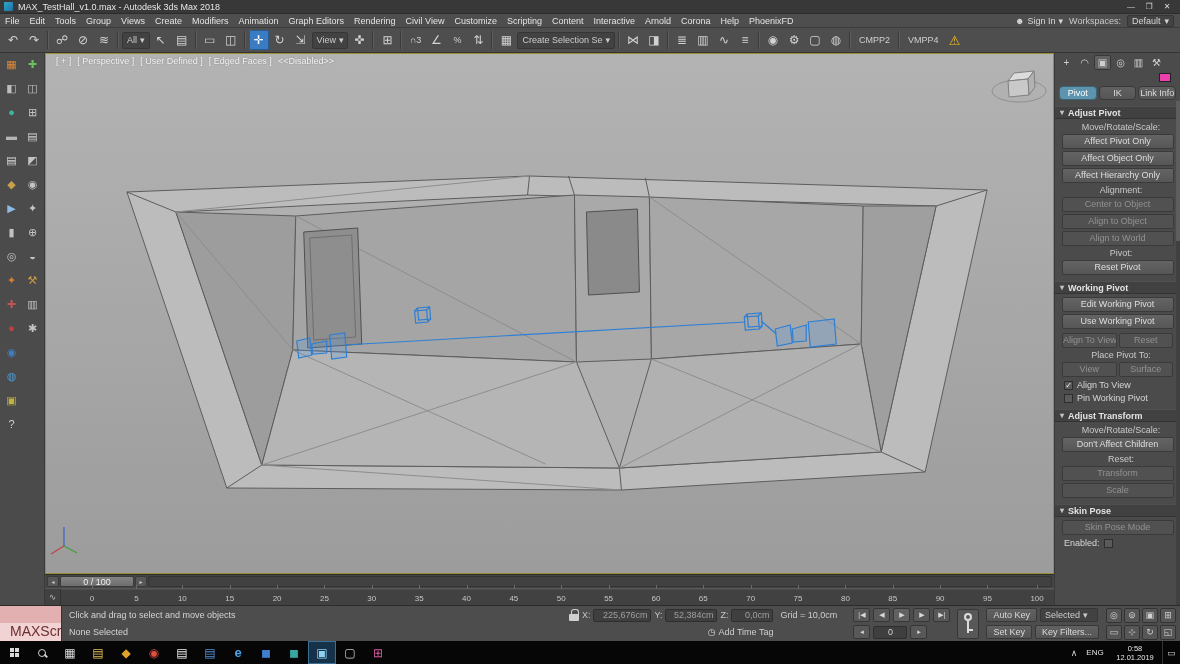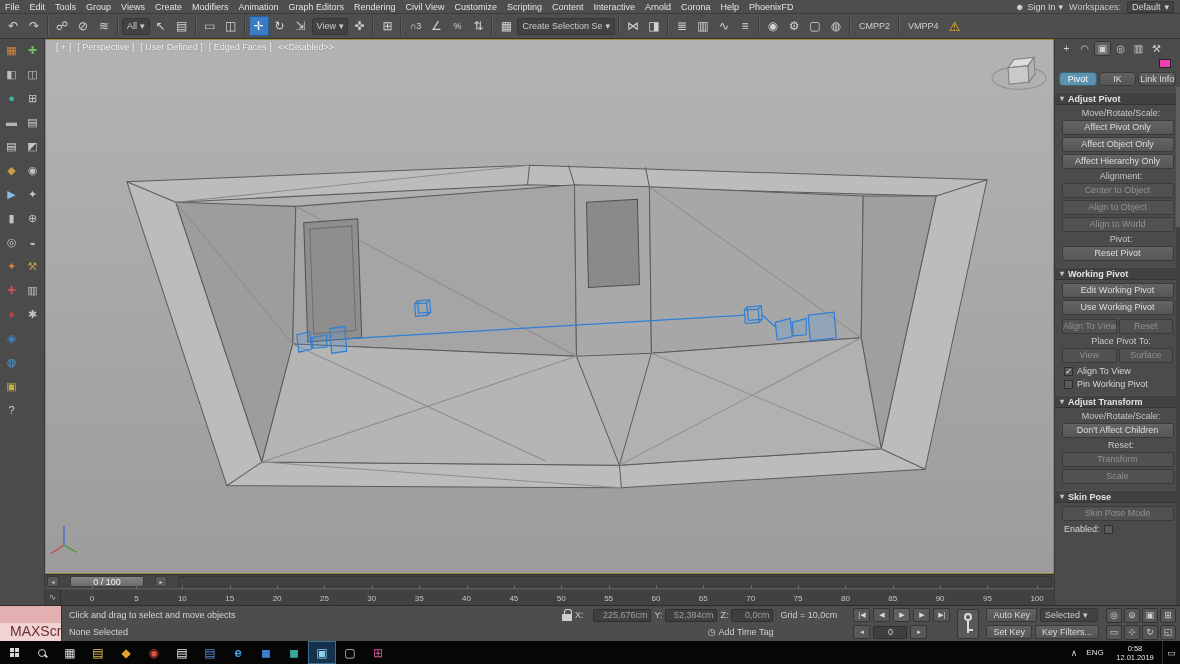--- a/index.html
+++ b/index.html
@@ -44,21 +44,21 @@
   .center-col { flex:1; display:flex; flex-direction:column; min-width:0; }
   .viewport { flex:1; position:relative; overflow:hidden; border:1px solid #9a8e34; background:linear-gradient(#b3b3b3,#9c9c9c); }
   .wire { position:absolute; inset:0; width:100%; height:100%; }
   .vp-label { position:absolute; top:2px; left:10px; display:flex; gap:6px; color:#f2f2f2; text-shadow:0 0 2px rgba(0,0,0,.25); }
   .vp-stats { position:absolute; top:18px; left:6px; display:grid; grid-template-columns:34px auto; row-gap:1px; }
   .vp-stats .lab { color:#f5f5f5; }
   .vp-stats .val { color:#dca42c; }
   .fps-gap { height:6px; grid-column:1 / span 2; }
 
   
-  .timeslider { height:14px; background:#454545; border-top:1px solid #2c2c2c; display:flex; align-items:center; padding:0 2px; gap:11px; }
+  .timeslider { height:14px; background:#454545; border-top:1px solid #2c2c2c; display:flex; align-items:center; padding:0 2px; gap:1px; }
   .ts-arrow { width:12px; height:11px; background:#585858; border:1px solid #393939; border-radius:2px; display:flex; align-items:center; justify-content:center; font-size:6px; color:#ccc; flex:none; }
   .ts-handle { width:74px; height:11px; background:linear-gradient(#848484,#6d6d6d); border:1px solid #3a3a3a; border-radius:2px; color:#f0f0f0; display:flex; align-items:center; justify-content:center; flex:none; }
   .ts-track { flex:1; height:11px; background:#414141; border:1px solid #333; border-radius:2px; }
 
   .trackbar { height:17px; background:#414141; border-top:1px solid #565656; display:flex; }
   .tb-tool { width:16px; display:flex; align-items:center; justify-content:center; color:#b8b8b8; border-right:1px solid #333; flex:none; }
   .ruler { flex:1; display:flex; justify-content:space-between; align-items:flex-end; padding:0 10px 2px 28px; color:#c6c6c6; font-size:8px; border-top:1px solid #4e4e4e; }
   .tick { position:relative; min-width:6px; text-align:center; }
   .tick::before { content:""; position:absolute; top:-9px; left:50%; width:1px; height:4px; background:#6a6a6a; }
 
@@ -90,21 +90,21 @@
   .mxs { width:62px; background:linear-gradient(#e2b0b0 0 50%, #f1d3d3 50% 100%); border-right:1px solid #333; display:flex; flex-direction:column; justify-content:flex-end; flex:none; }
   .mxs span { color:#6d2e2e; font-size:14px; padding:0 10px 2px; white-space:nowrap; overflow:hidden; }
   .prompt-col { flex:1; display:flex; flex-direction:column; justify-content:space-around; padding:0 7px; min-width:0; }
   .prompt-col div { white-space:nowrap; overflow:hidden; color:#d4d4d4; }
   .sb-right { display:flex; align-items:center; gap:7px; padding:0 4px; }
   .sbc { display:flex; flex-direction:column; justify-content:center; gap:2px; }
   .sbr { height:15px; display:flex; align-items:center; gap:3px; }
   .sbr.tag { justify-content:flex-end; color:#cfcfcf; }
   .cl { color:#c6c6c6; }
   .cfield { height:13px; background:#3f3f3f; border:1px solid #2e2e2e; border-radius:2px; color:#9f9f9f; display:flex; align-items:center; justify-content:flex-end; padding:0 3px; }
-  .w58{width:58px;margin-left:7px;} .w52{width:52px;} .w42{width:42px;} .w34{width:34px; justify-content:center; color:#d0d0d0;}
+  .w58{width:58px;} .w52{width:52px;} .w42{width:42px;} .w34{width:34px; justify-content:center; color:#d0d0d0;}
   .gridtxt { color:#cfcfcf; width:66px; }
   .lock { width:10px; height:12px; position:relative; display:inline-block; }
   .lock::before { content:""; position:absolute; top:0; left:2px; width:6px; height:5px; border:1px solid #cfcfcf; border-bottom:none; border-radius:3px 3px 0 0; }
   .lock::after { content:""; position:absolute; bottom:0; left:0; width:10px; height:7px; background:#cfcfcf; border-radius:1px; }
   .tp { width:17px; height:14px; background:#585858; border:1px solid #363636; border-radius:2px; display:flex; align-items:center; justify-content:center; font-size:7px; color:#d8d8d8; }
   .tp.play { background:#616161; }
   .keybig { width:22px; height:30px; background:#585858; border:1px solid #363636; border-radius:2px; display:flex; flex-direction:column; align-items:center; }
   .keyring { width:8px; height:8px; border:2px solid #dcdcdc; border-radius:50%; margin-top:3px; }
   .keystem { width:2px; height:12px; background:#dcdcdc; position:relative; }
   .keystem::after { content:""; position:absolute; left:2px; bottom:2px; width:4px; height:2px; background:#dcdcdc; }
@@ -125,20 +125,29 @@
   .tray .up { width:16px; text-align:center; color:#cfcfcf; font-size:9px; }
   .lang { width:26px; text-align:center; color:#e0e0e0; font-size:8px; }
   .clockblk { width:54px; display:flex; flex-direction:column; align-items:center; justify-content:center; color:#e6e6e6; font-size:7.5px; line-height:9px; }
   .notif { width:18px; height:23px; border-left:1px solid #333; display:flex; align-items:center; justify-content:center; color:#cfcfcf; font-size:9px; }
 </style>
 </head>
 <body>
 
 <div class="app">
 
+  <div class="titlebar">
+    <span class="appicon"></span>
+    <span class="titletext">MAX_TestHall_v1.0.max - Autodesk 3ds Max 2018</span>
+    <span class="winbtns">
+      <button class="winbtn">—</button>
+      <button class="winbtn">❐</button>
+      <button class="winbtn">✕</button>
+    </span>
+  </div>
 
   <div class="menubar">
     <div class="menu-left">
 
     <span class="menu-item">File</span>
         <span class="menu-item">Edit</span>
         <span class="menu-item">Tools</span>
         <span class="menu-item">Group</span>
         <span class="menu-item">Views</span>
         <span class="menu-item">Create</span>

